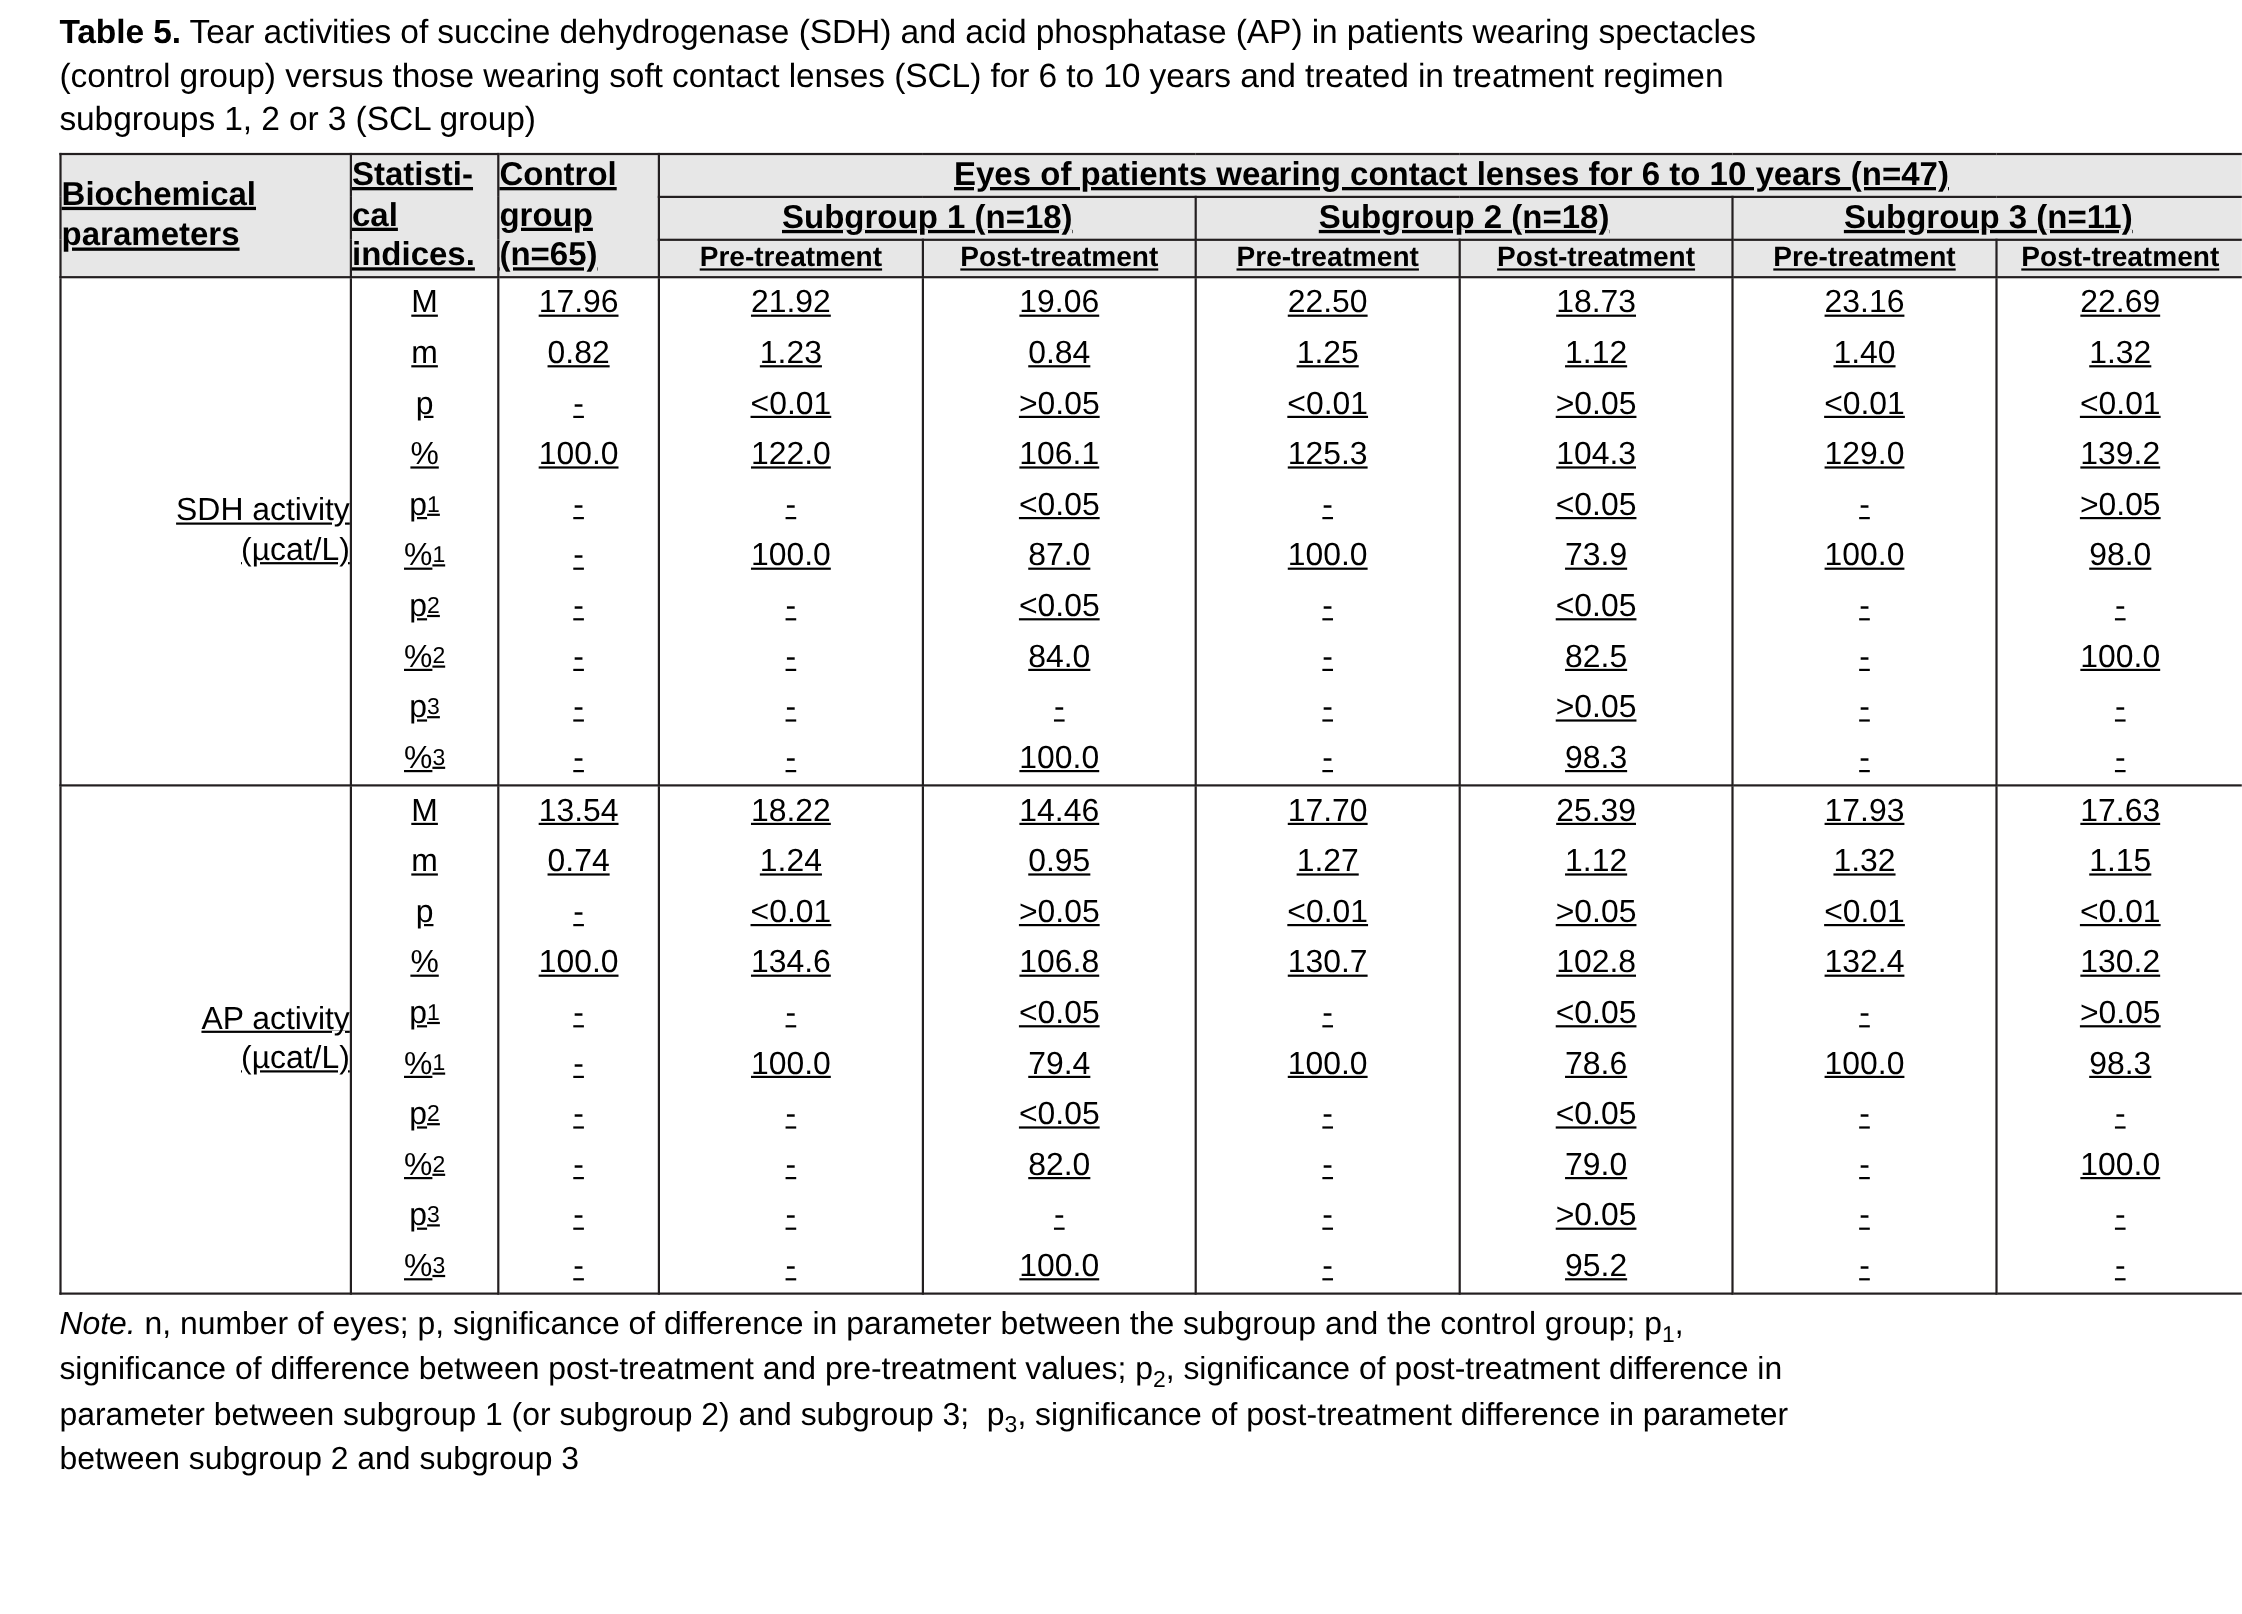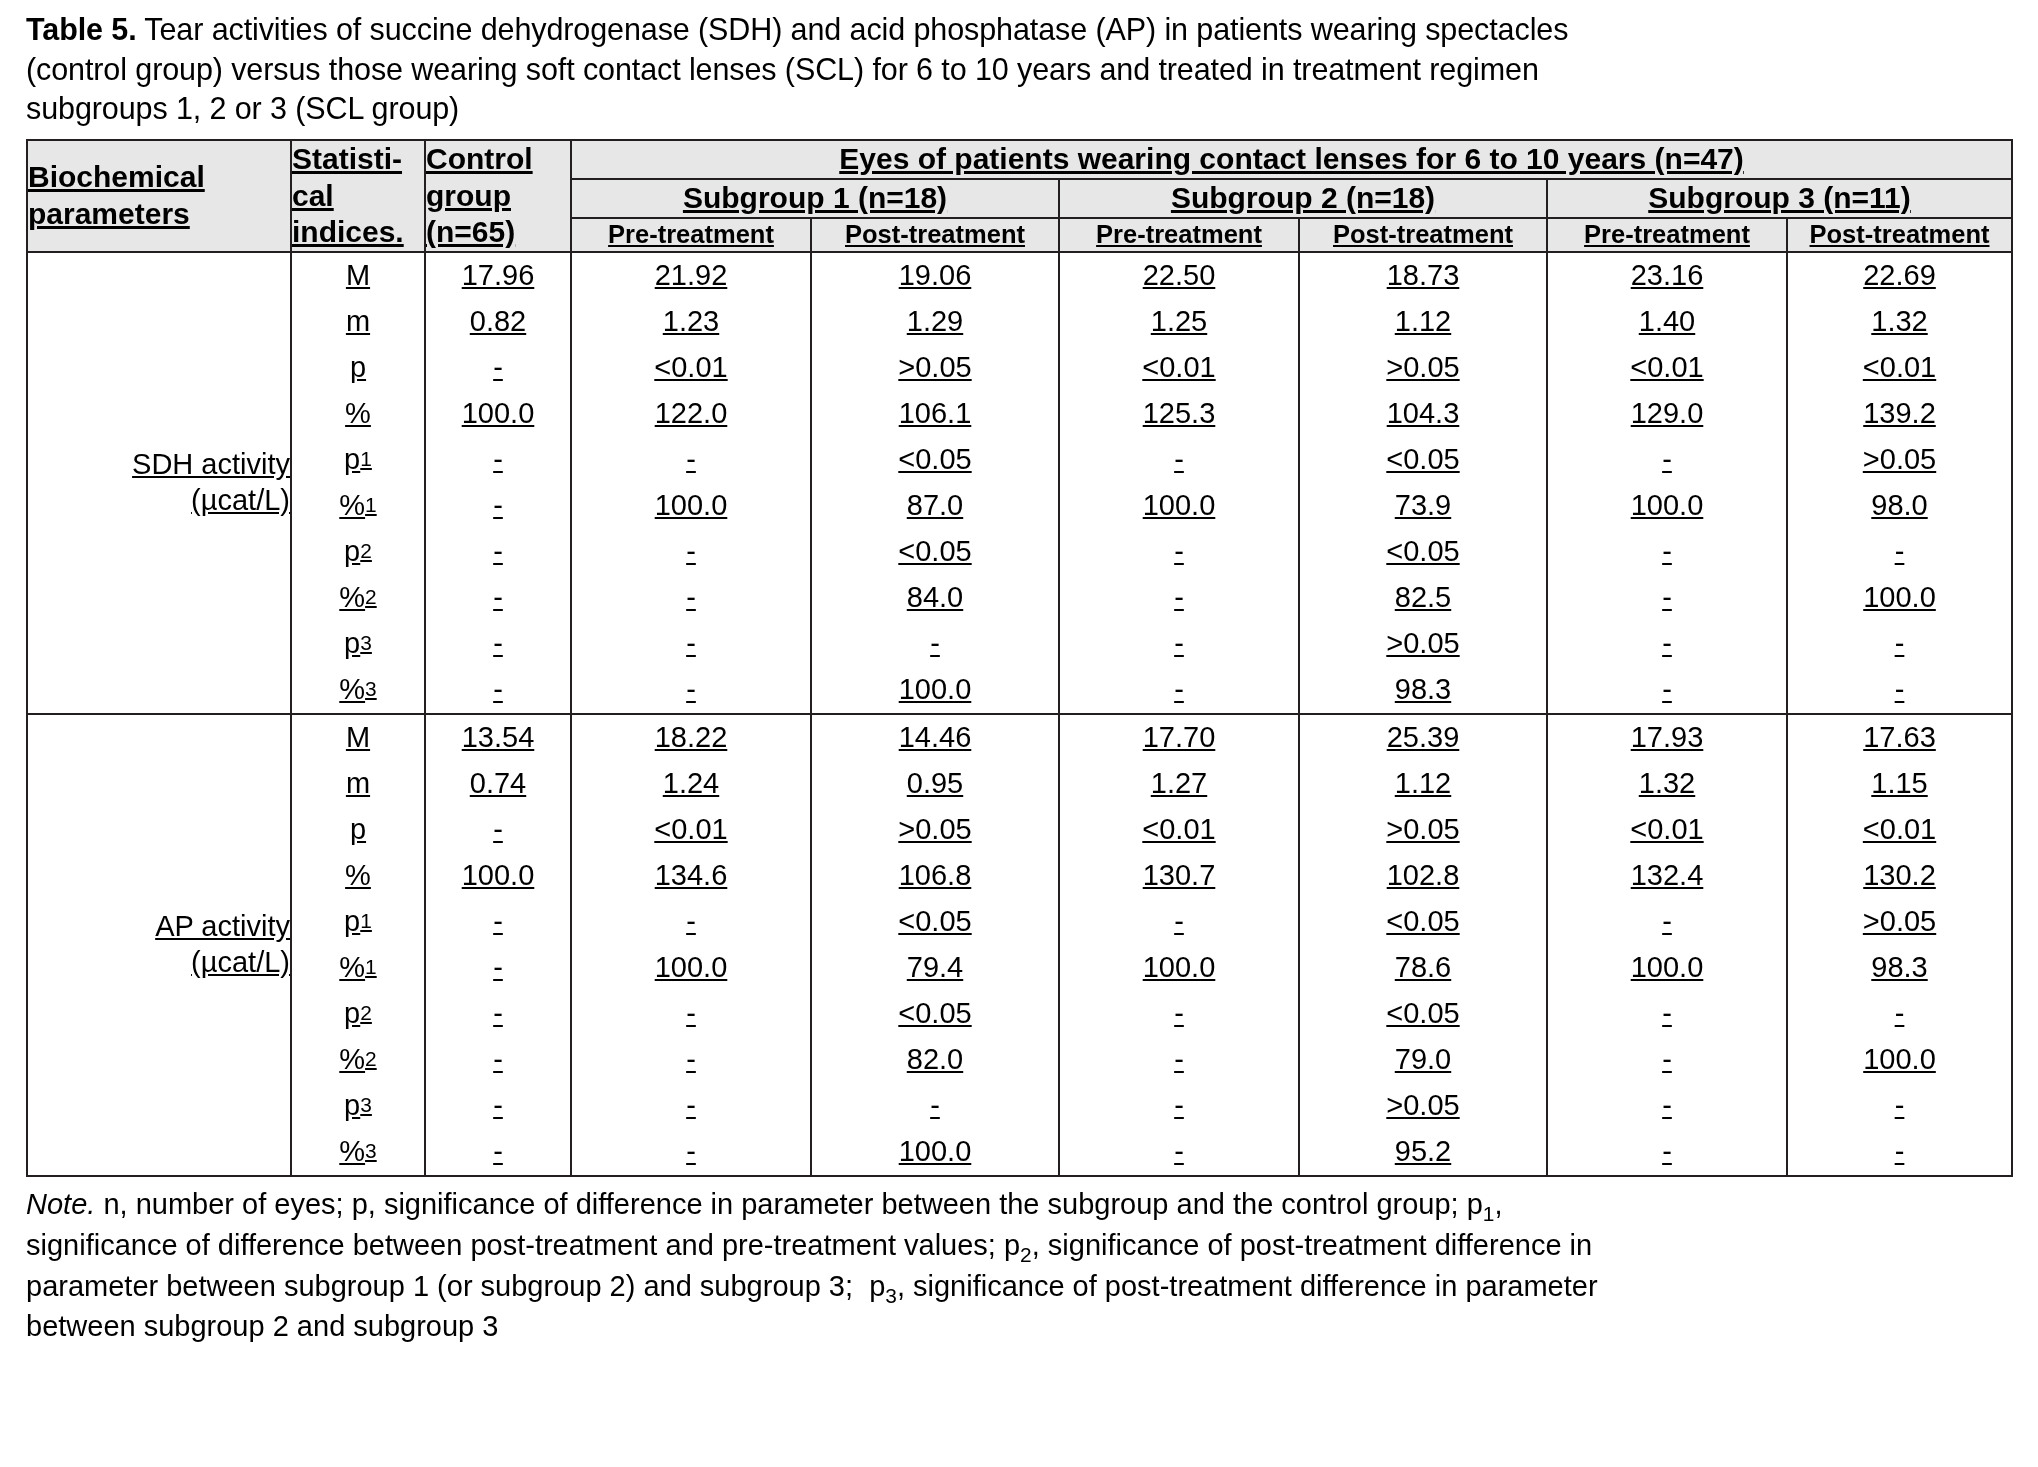--- a/index.html
+++ b/index.html
@@ -9,20 +9,21 @@
   }
   body {
     width: 2038px;
     font-family: "Liberation Sans", sans-serif;
     color: #000000;
   }
   .page {
     width: 1680px;
     box-sizing: border-box;
     padding: 10px 26px 10px 26px;
+    margin-left: 28px;
   }
   .caption {
     font-size: 30.5px;
     line-height: 1.30;
     margin-bottom: 10px;
     letter-spacing: -0.1px;
   }
   .caption .lbl {
     font-weight: bold;
   }
@@ -202,21 +203,21 @@
               <div class="cellline">100.0</div>
               <div class="cellline">-</div>
               <div class="cellline">-</div>
               <div class="cellline">-</div>
               <div class="cellline">-</div>
             </div>
           </td>
           <td class="datacol">
             <div class="stack">
               <div class="cellline">19.06</div>
-              <div class="cellline">1.29</div>
+              <div class="cellline">0.84</div>
               <div class="cellline">&gt;0.05</div>
               <div class="cellline">106.1</div>
               <div class="cellline">&lt;0.05</div>
               <div class="cellline">87.0</div>
               <div class="cellline">&lt;0.05</div>
               <div class="cellline">84.0</div>
               <div class="cellline">-</div>
               <div class="cellline">100.0</div>
             </div>
           </td>

